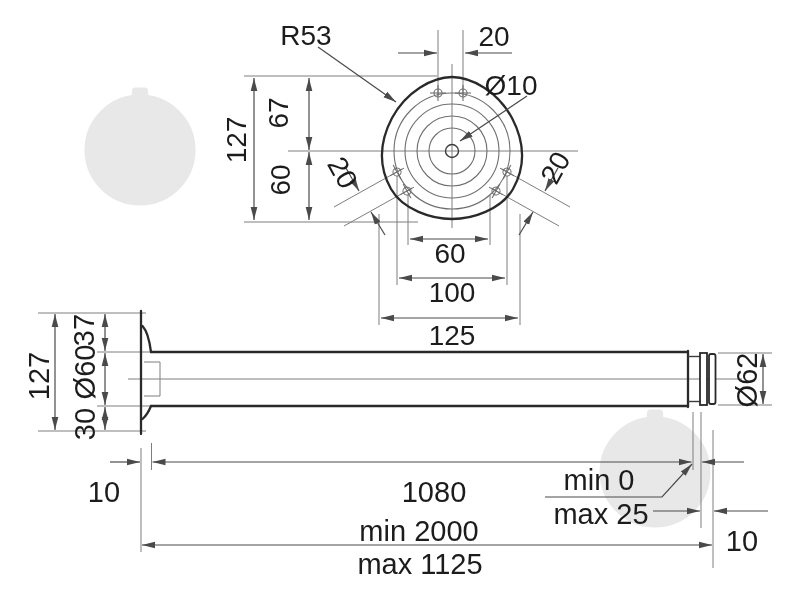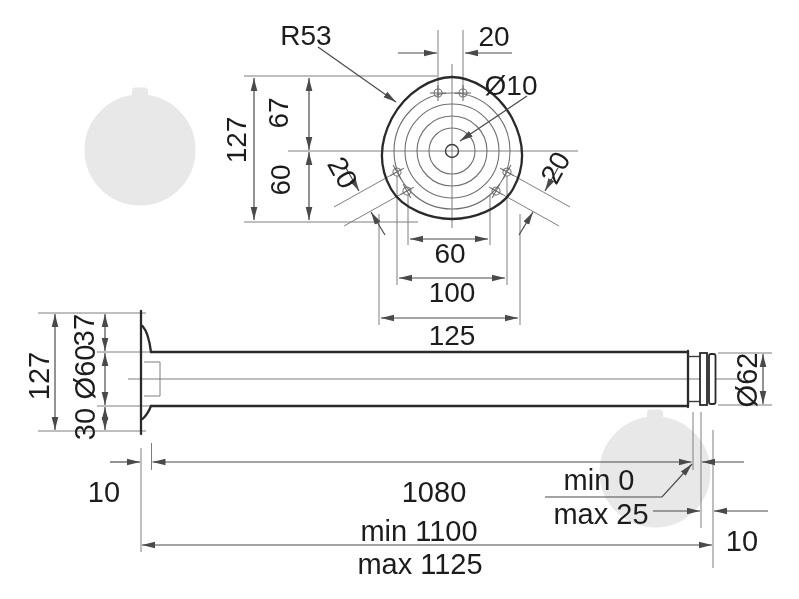--- a/index.html
+++ b/index.html
@@ -199,17 +199,17 @@
 
 <span class="lbl r90" style="left:39px;top:376px;">127</span>
 <span class="lbl r90" style="left:84px;top:330px;">37</span>
 <span class="lbl r90" style="left:85px;top:372px;">Ø60</span>
 <span class="lbl r90" style="left:85px;top:424px;">30</span>
 <span class="lbl r90" style="left:747px;top:380px;">Ø62</span>
 <span class="lbl" style="left:104px;top:492px;">10</span>
 <span class="lbl" style="left:405px;top:492px;margin-left:29px;">1080</span>
 <span class="lbl" style="left:599px;top:480px;">min 0</span>
 <span class="lbl" style="left:601px;top:514px;">max 25</span>
-<span class="lbl" style="left:419px;top:531px;">min 1100</span>
+<span class="lbl" style="left:419px;top:531px;">min 2000</span>
 <span class="lbl" style="left:420px;top:564px;">max 1125</span>
 <span class="lbl" style="left:742px;top:541px;">10</span>
 
 </div>
 
 </body></html>

